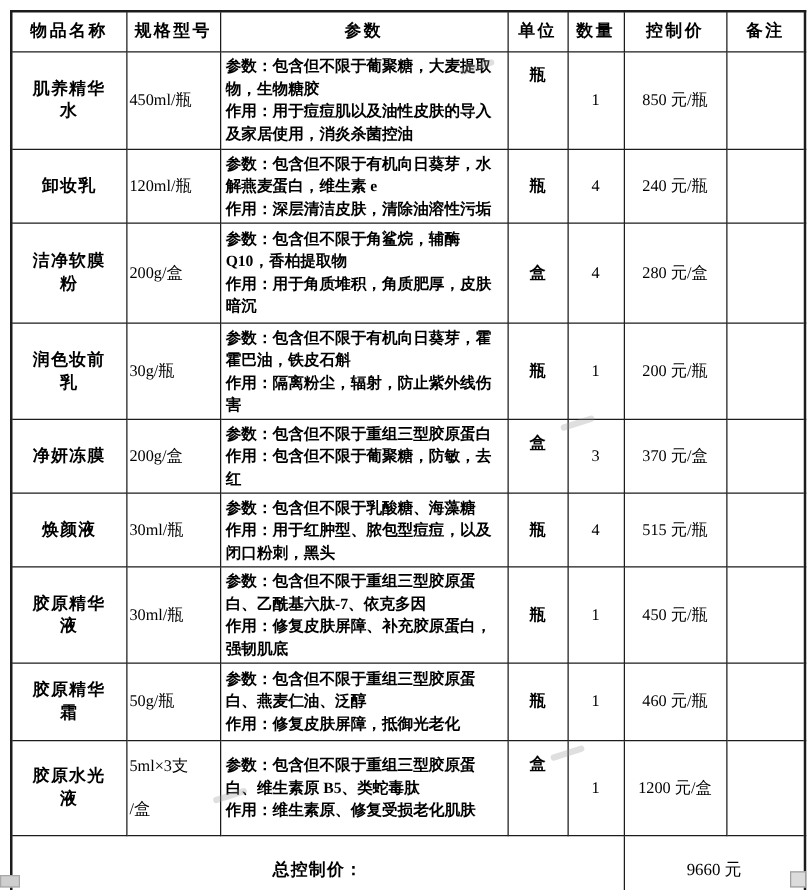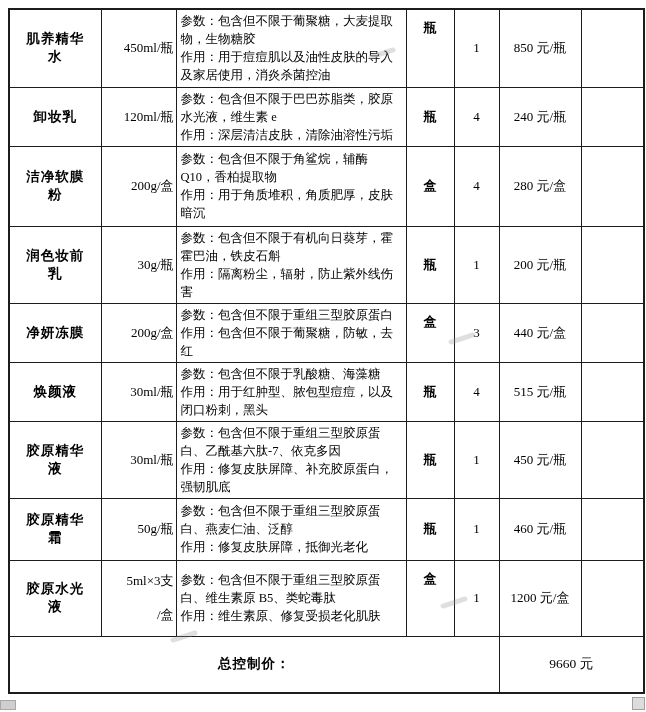--- a/index.html
+++ b/index.html
@@ -9,23 +9,23 @@
     overflow:hidden;
   }
   table.doc{
     position:absolute;left:8px;top:8px;width:635px;
     border-collapse:collapse;table-layout:fixed;
     border:2px solid #1c1c1c;
   }
   td,th{border:1px solid #1c1c1c;vertical-align:middle;overflow:hidden;}
   th{font-size:13.5px;font-weight:bold;letter-spacing:2px;text-align:center;}
   .c-name{font-size:13.5px;font-weight:bold;text-align:center;letter-spacing:1px;padding:0 11px;}
-  .c-spec{font-size:13px;text-align:right;padding:0 2px;}
+  .c-spec{font-size:13px;text-align:left;padding:0 2px;}
   .c-spec .spec2:not(:empty){margin-top:16px;}
-  .c-param{font-size:12.5px;font-weight:normal;text-align:left;padding:2px 4px;line-height:18px;}
+  .c-param{font-size:12.5px;font-weight:bold;text-align:left;padding:2px 4px;line-height:18px;}
   .c-unit{font-size:13px;font-weight:bold;text-align:center;}
   tr.unit-top .c-unit{vertical-align:top;padding-top:9px;}
   .c-qty{font-size:13px;text-align:center;}
   .c-price{font-size:13px;text-align:center;margin-top:22px;}
   .c-note{background:#fff;}
   .f-label{font-size:13.5px;font-weight:bold;text-align:center;letter-spacing:1px;}
   .f-total{font-size:13.5px;text-align:center;}
   
   tr.hdr{height:32px;}
   tr.r1{height:78px;} tr.r2{height:55px;} tr.r3{height:80px;}
@@ -53,39 +53,48 @@
   <colgroup>
     <col style="width:92px">
       <col style="width:75px">
       <col style="width:230px">
     <col style="width:48px">
       <col style="width:45px">
       <col style="width:82px">
     <col style="width:63px">
   </colgroup>
   <tbody>
+    <tr class="hdr">
+      <th>物品名称</th>
+      <th>规格型号</th>
+      <th>参数</th>
+      <th>单位</th>
+      <th>数量</th>
+      <th>控制价</th>
+      <th>备注</th>
+    </tr>
 
     <tr class="r1 unit-top">
       <td class="c-name">肌养精华水</td>
       <td class="c-spec">450ml/瓶</td>
       <td class="c-param">
         <div>参数：包含但不限于葡聚糖，大麦提取物，生物糖胶</div>
         <div>作用：用于痘痘肌以及油性皮肤的导入及家居使用，消炎杀菌控油</div>
       </td>
       <td class="c-unit">瓶</td>
       <td class="c-qty">1</td>
       <td class="c-price">850 元/瓶</td>
       <td class="c-note"></td>
     </tr>
 
     <tr class="r2">
       <td class="c-name">卸妆乳</td>
       <td class="c-spec">120ml/瓶</td>
       <td class="c-param">
-        <div>参数：包含但不限于巴巴苏脂类，胶原水光液，维生素 e</div>
+        <div>参数：包含但不限于有机向日葵芽，水解燕麦蛋白，维生素 e</div>
         <div>作用：深层清洁皮肤，清除油溶性污垢</div>
       </td>
       <td class="c-unit">瓶</td>
       <td class="c-qty">4</td>
       <td class="c-price">240 元/瓶</td>
       <td class="c-note"></td>
     </tr>
 
     <tr class="r3">
       <td class="c-name">洁净软膜粉</td>
@@ -115,21 +124,21 @@
 
     <tr class="r5 unit-top">
       <td class="c-name">净妍冻膜</td>
       <td class="c-spec">200g/盒</td>
       <td class="c-param">
         <div>参数：包含但不限于重组三型胶原蛋白</div>
         <div>作用：包含但不限于葡聚糖，防敏，去红</div>
       </td>
       <td class="c-unit">盒</td>
       <td class="c-qty">3</td>
-      <td class="c-price">440 元/盒</td>
+      <td class="c-price">370 元/盒</td>
       <td class="c-note"></td>
     </tr>
 
     <tr class="r6">
       <td class="c-name">焕颜液</td>
       <td class="c-spec">30ml/瓶</td>
       <td class="c-param">
         <div>参数：包含但不限于乳酸糖、海藻糖</div>
         <div>作用：用于红肿型、脓包型痘痘，以及闭口粉刺，黑头</div>
       </td>

